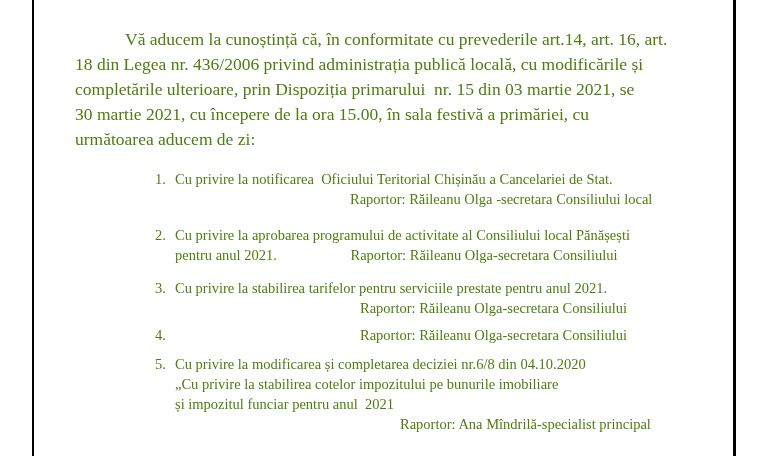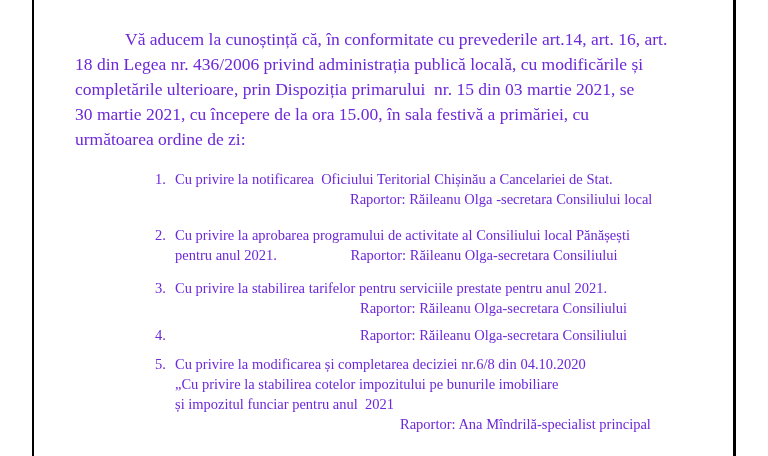--- a/index.html
+++ b/index.html
@@ -5,21 +5,21 @@
   html, body {
     margin: 0;
     padding: 0;
     background: #ffffff;
   }
   .page {
     position: relative;
     width: 760px;
     height: 456px;
     background: #ffffff;
-    color: #6d28d9;
+    color: #4d7c0f;
     font-family: "Liberation Serif", "DejaVu Serif", serif;
     overflow: hidden;
   }
   .edge {
     position: absolute;
     top: 0;
     bottom: 0;
     background: #000000;
   }
   .edge-left  { left: 32px;  width: 2px; }
@@ -64,21 +64,21 @@
 
 <div class="page">
   <div class="edge edge-left"></div>
   <div class="edge edge-right"></div>
 
   <div class="intro">
     <div class="intro-line first">Vă aducem la cunoștință că, în conformitate cu prevederile art.14, art. 16, art.</div>
     <div class="intro-line">18 din Legea nr. 436/2006 privind administrația publică locală, cu modificările și</div>
     <div class="intro-line">completările ulterioare, prin Dispoziția primarului  nr. 15 din 03 martie 2021, se</div>
     <div class="intro-line">30 martie 2021, cu începere de la ora 15.00, în sala festivă a primăriei, cu</div>
-    <div class="intro-line">următoarea ordine de zi:</div>
+    <div class="intro-line">următoarea aducem de zi:</div>
   </div>
 
   <div class="agenda">
 
     <div class="item item-1">
       <span class="num">1.</span>
       <span class="txt">Cu privire la notificarea  Oficiului Teritorial Chișinău a Cancelariei de Stat.</span>
       <span class="rap rap-1">Raportor: Răileanu Olga -secretara Consiliului local</span>
     </div>
 

